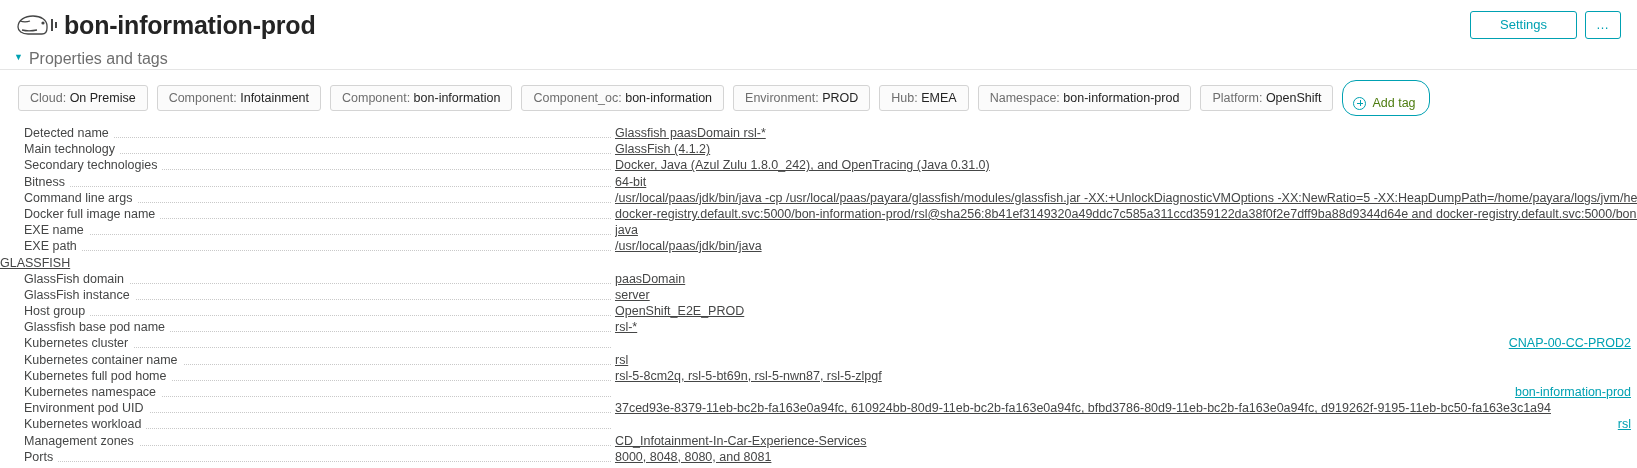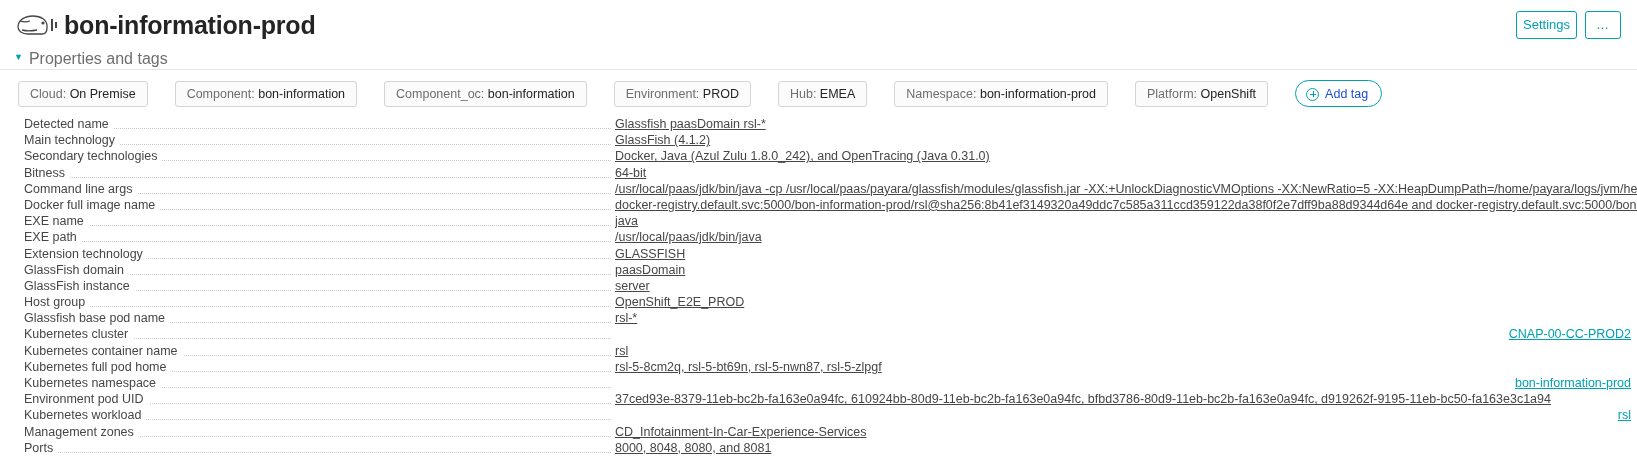--- a/index.html
+++ b/index.html
@@ -39,21 +39,21 @@
     letter-spacing: -0.2px;
     white-space: nowrap;
   }
   .header-spacer { flex: 1 1 auto; }
   .btn-settings {
     border: 1px solid #00a1b2;
     color: #00a1b2;
     background: #ffffff;
     border-radius: 3px;
     font-size: 13px;
-    padding: 6px 6px;
+    padding: 6px 29px;
     line-height: 14px;
     cursor: pointer;
     white-space: nowrap;
   }
   .btn-more {
     border: 1px solid #00a1b2;
     color: #00a1b2;
     background: #ffffff;
     border-radius: 3px;
     font-size: 13px;
@@ -83,42 +83,42 @@
     font-size: 16px;
     color: #6e6e6e;
   }
 
   
   .tags-row {
     display: flex;
     align-items: center;
     flex-wrap: nowrap;
     padding: 10px 14px 8px 18px;
-    gap: 27px;
+    gap: 9px;
   }
   .tag {
     border: 1px solid #d4d4d4;
     border-radius: 3px;
     background: #fbfbfb;
     font-size: 12.5px;
     color: #454646;
     padding: 5px 11px;
     white-space: nowrap;
     line-height: 14px;
     cursor: pointer;
   }
   .tag .tag-key { color: #6e6e6e; }
   .tag .tag-val { color: #242424; }
   .tag-add {
     border: 1px solid #00a1b2;
-    color: #1d4ed8;
+    color: #4d7c0f;
     border-radius: 14px;
     background: #ffffff;
     font-size: 12.5px;
-    padding: 6px 13px 5px 10px;
+    padding: 15px 13px 5px 10px;
     white-space: nowrap;
     line-height: 14px;
     display: inline-flex;
     align-items: center;
     gap: 6px;
     cursor: pointer;
   }
   .plus-circle {
     width: 13px; height: 13px;
     border: 1px solid #00a1b2;
@@ -208,20 +208,24 @@
   <span class="section-label">Properties and tags</span>
 </div>
 
 <div class="tags-row">
   <div class="tag">
     <span class="tag-key">Cloud:</span>
     <span class="tag-val">On Premise</span>
   </div>
   <div class="tag">
     <span class="tag-key">Component:</span>
+    <span class="tag-val">Infotainment</span>
+  </div>
+  <div class="tag">
+    <span class="tag-key">Component:</span>
     <span class="tag-val">bon-information</span>
   </div>
   <div class="tag">
     <span class="tag-key">Component_oc:</span>
     <span class="tag-val">bon-information</span>
   </div>
   <div class="tag">
     <span class="tag-key">Environment:</span>
     <span class="tag-val">PROD</span>
   </div>
@@ -295,23 +299,20 @@
   </div>
 
   <div class="prop-row">
     <div class="prop-key">
       <span class="kdots"></span><span class="ktext">EXE path</span>
     </div>
     <div class="prop-val">/usr/local/paas/jdk/bin/java</div>
   </div>
 
   <div class="prop-row">
-    <div class="prop-key">
-      <span class="kdots"></span><span class="ktext">Extension technology</span>
-    </div>
     <div class="prop-val">GLASSFISH</div>
   </div>
 
   <div class="prop-row">
     <div class="prop-key">
       <span class="kdots"></span><span class="ktext">GlassFish domain</span>
     </div>
     <div class="prop-val">paasDomain</div>
   </div>
 

